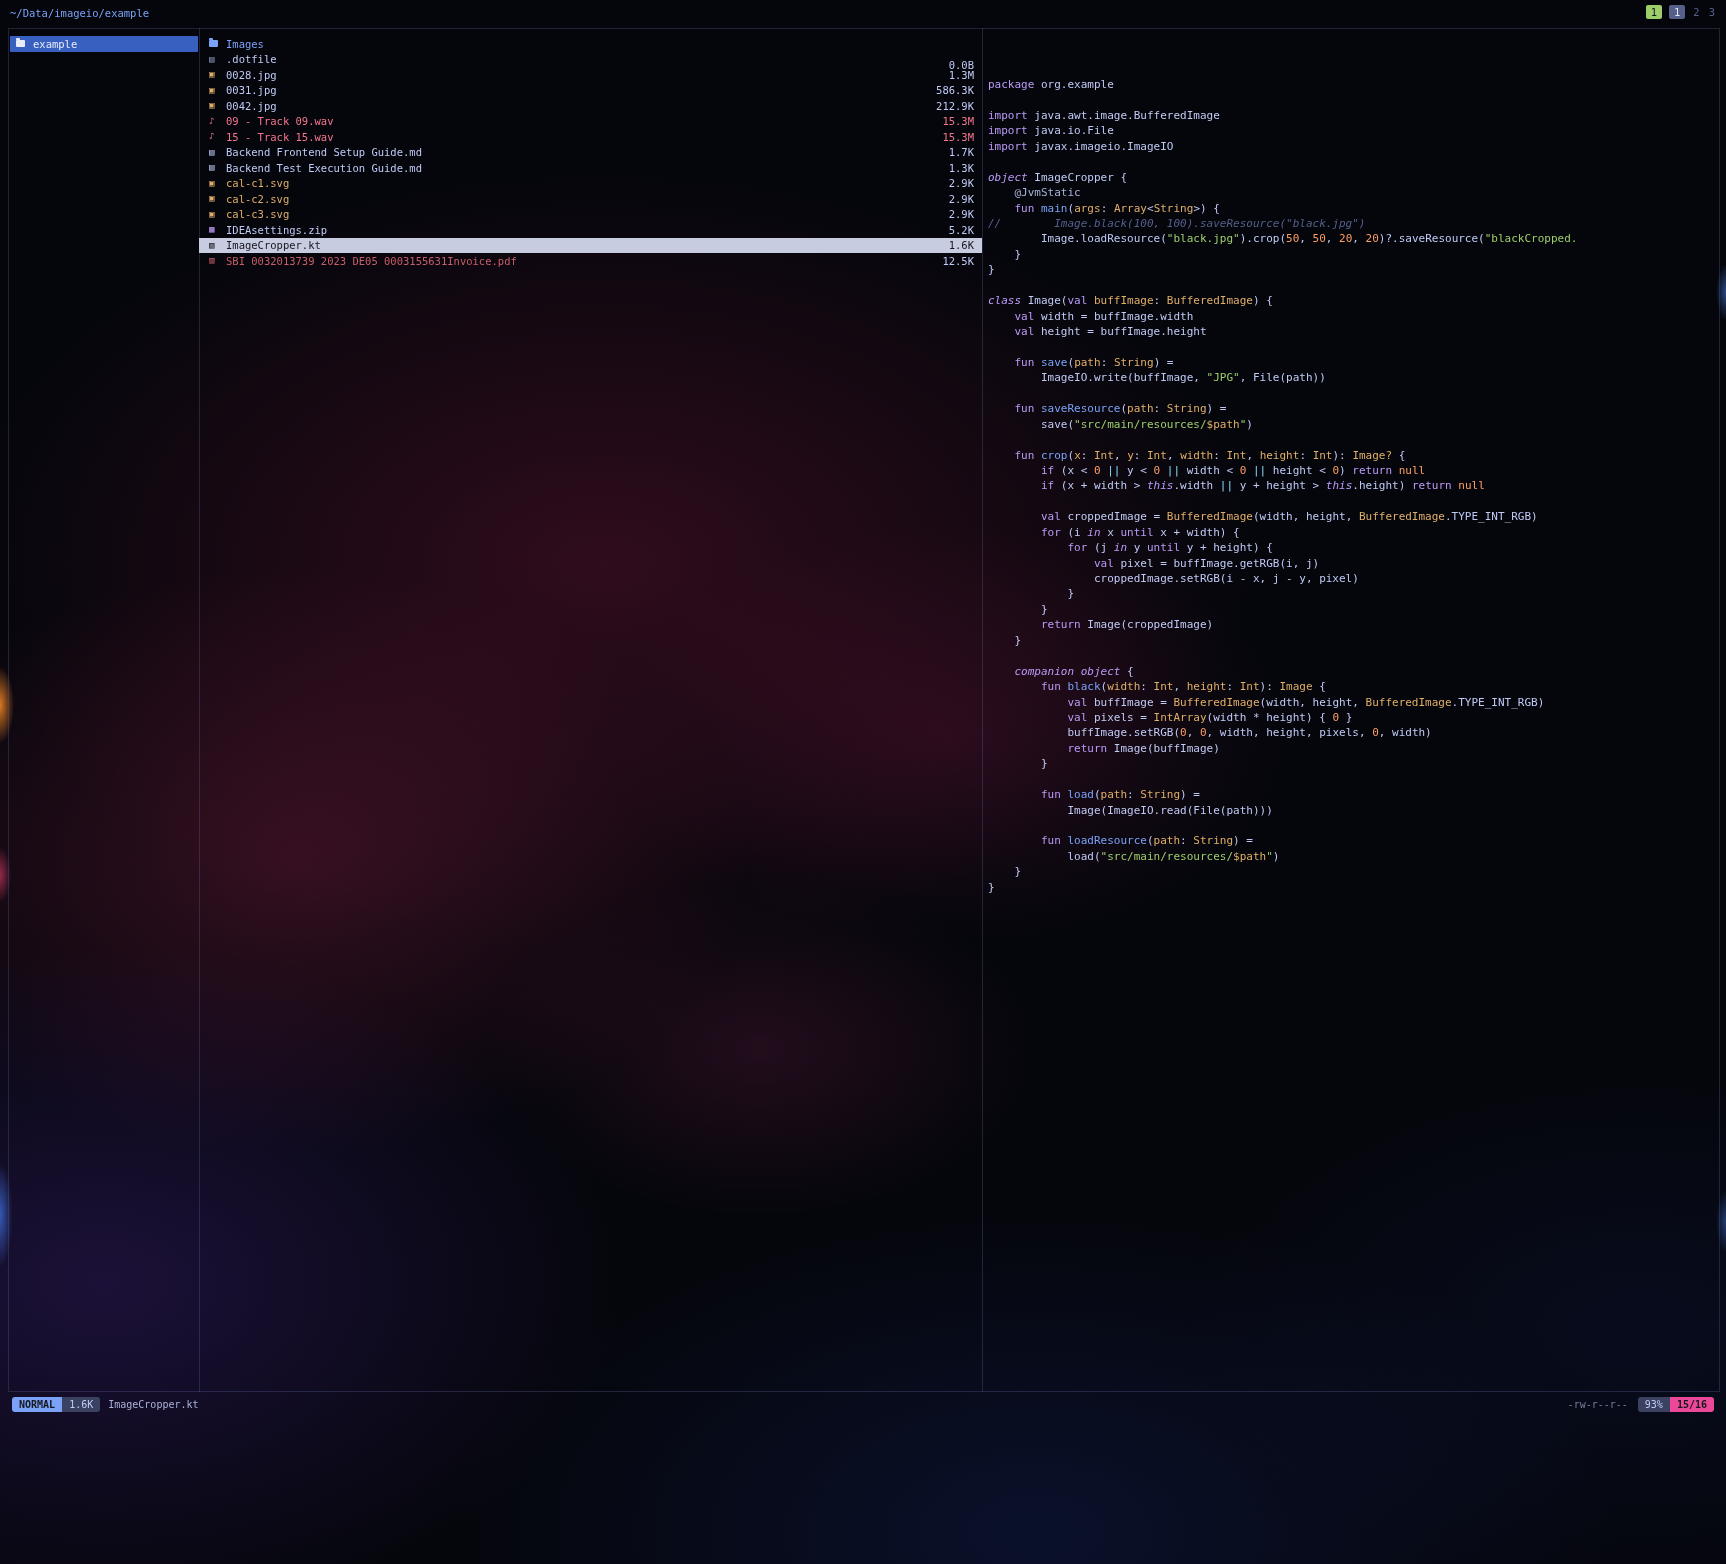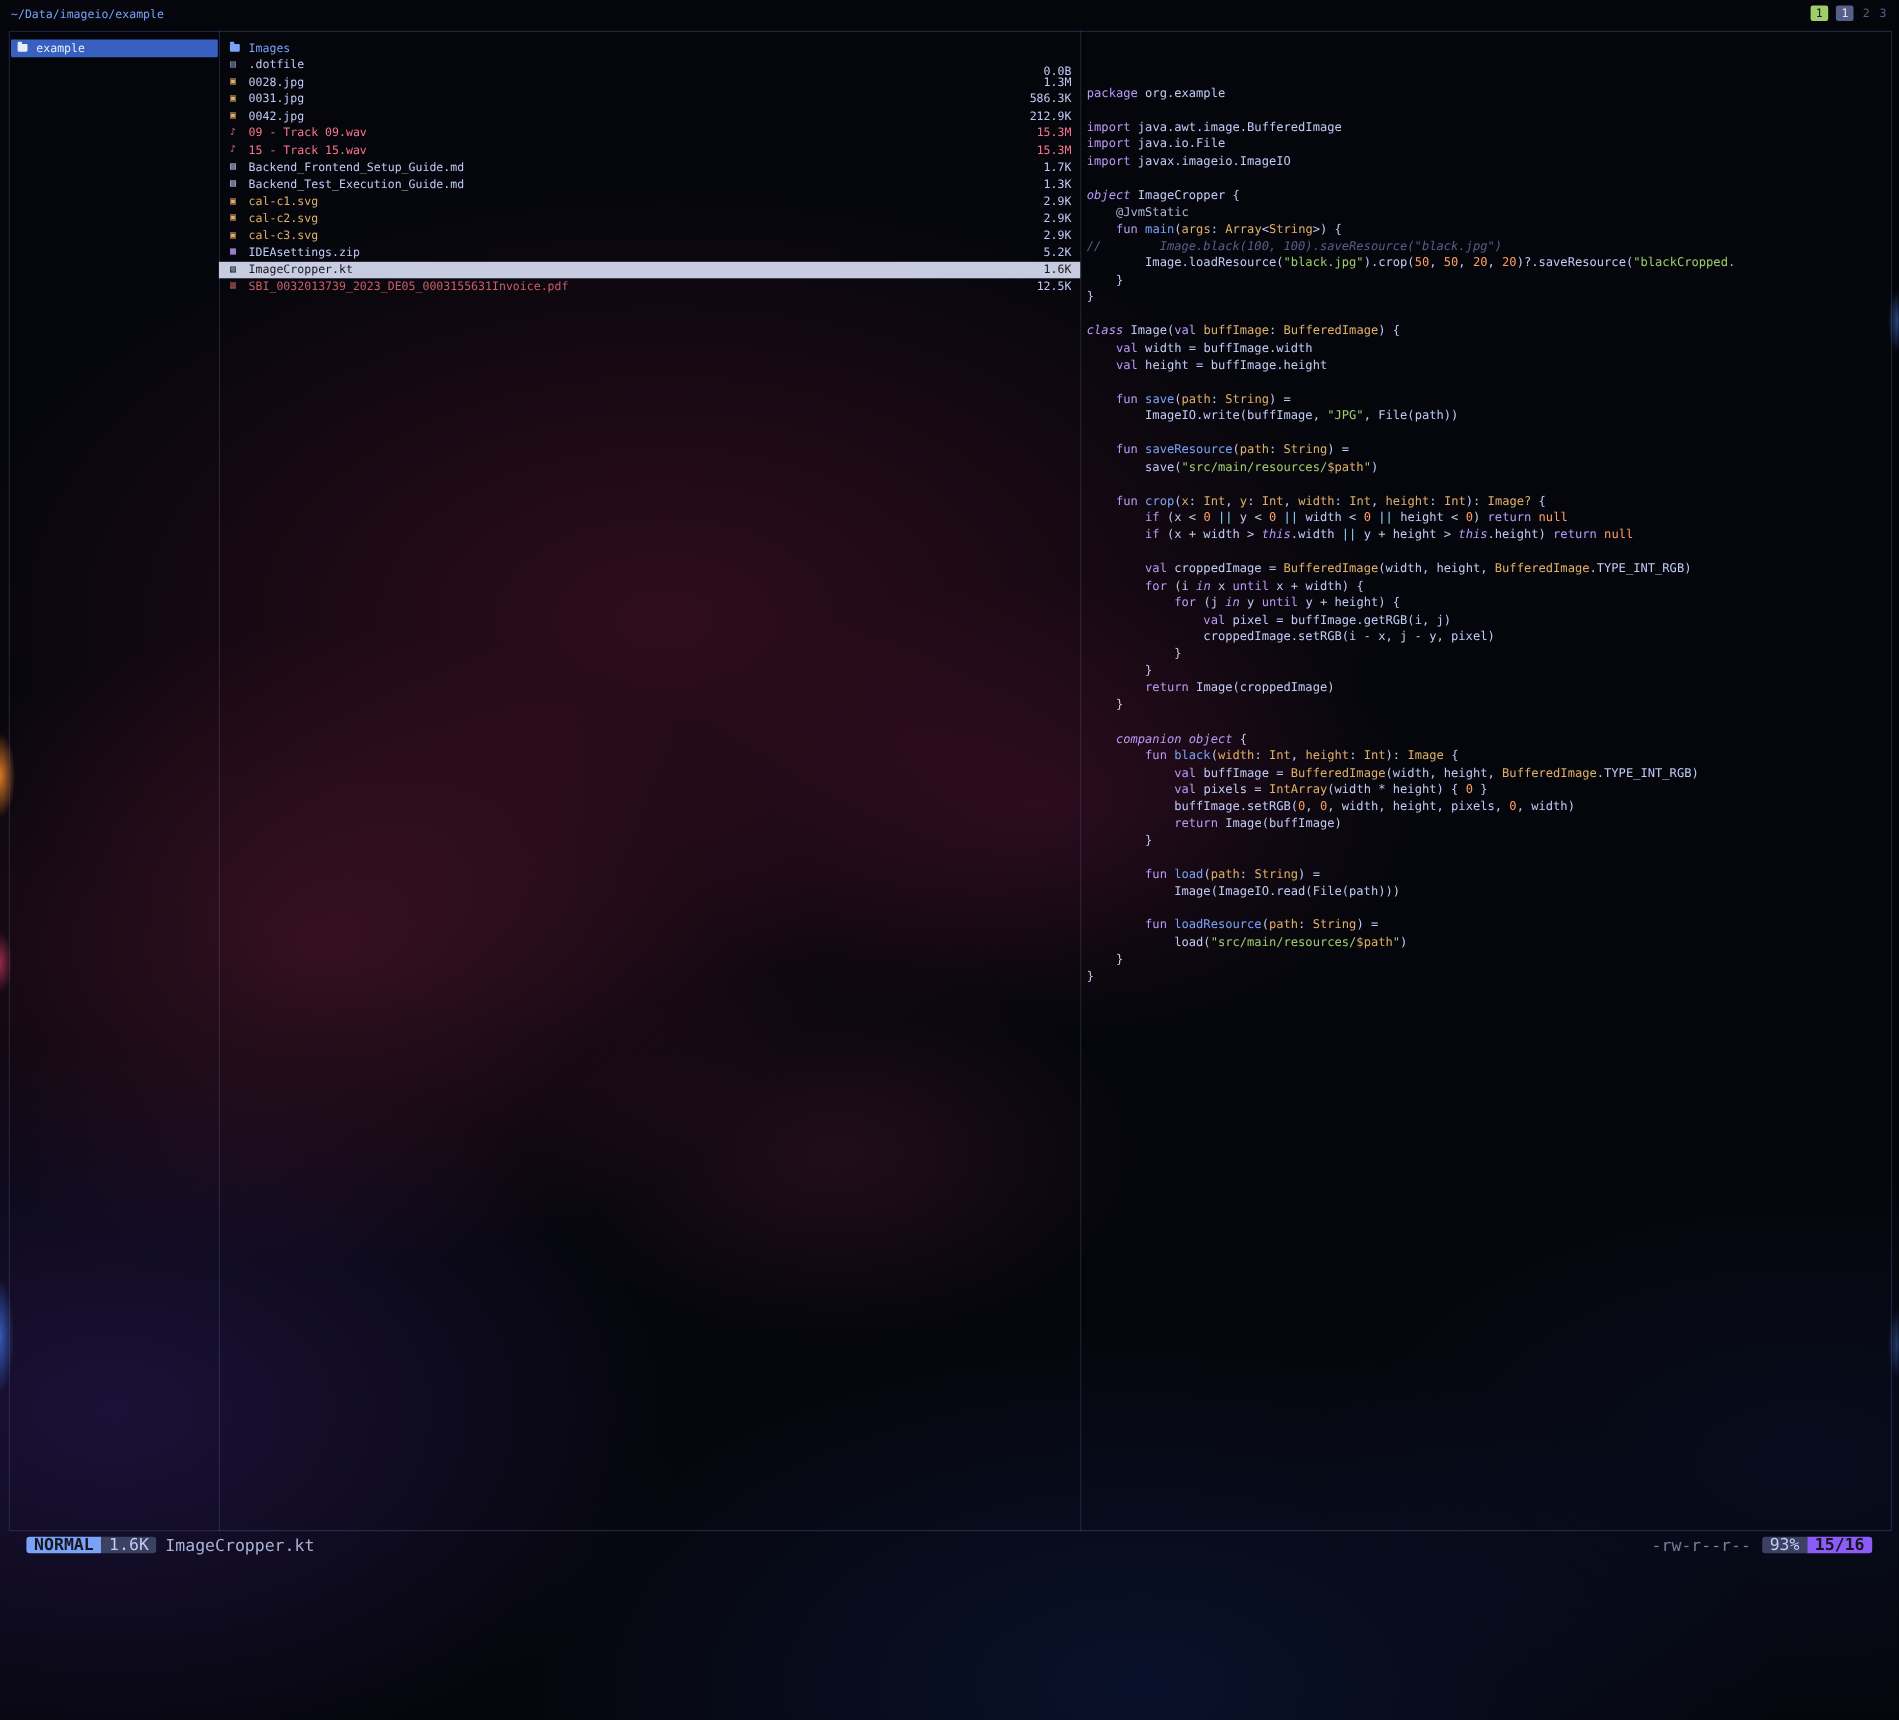--- a/index.html
+++ b/index.html
@@ -56,28 +56,28 @@
   .tk-ty{color:#e0af68;}
   .tk-pm{color:#e0af68;}
   .tk-str{color:#9ece6a;}
   .tk-ipl{color:#e0af68;}
   .tk-num{color:#ff9e64;}
   .tk-cmt{color:#565f89;font-style:italic;}
   .tk-pl{color:#c0caf5;}
   .tk-op{color:#89ddff;}
   .tk-an{color:#a9b1d6;text-align:right;}
 
-  .statusbar{position:absolute;left:0;right:0;top:1396px;height:17px;display:flex;align-items:center;padding:0 24px;font-size:15px;box-sizing:border-box;}
+  .statusbar{position:absolute;left:0;right:0;top:1396px;height:17px;display:flex;align-items:center;padding:0 12px;font-size:10px;box-sizing:border-box;}
   .badge{display:inline-block;padding:1px 7px;line-height:13px;}
   .b-mode{background:#7aa2f7;color:#16161e;font-weight:bold;border-radius:3px 0 0 3px;}
   .b-size{background:#3b4261;color:#c0caf5;border-radius:0 3px 3px 0;margin-right:8px;}
   .s-filename{color:#a9b1d6;}
   .s-perms{margin-left:auto;color:#787c99;margin-right:10px;}
   .b-pct{background:#3b4261;color:#c0caf5;border-radius:3px 0 0 3px;}
-  .b-pos{background:#8b5cf6;color:#16161e;font-weight:bold;border-radius:0 3px 3px 0;}
+  .b-pos{background:#ec4899;color:#16161e;font-weight:bold;border-radius:0 3px 3px 0;}
 </style>
 </head>
 <body>
 
 <div class="topbar">
   <span class="path">~/Data/imageio/example</span>
   <span class="tabbar">
       <span class="tab tab-indicator">1</span>
       <span class="tab tab-active">1</span>
       <span class="tab tab-plain">2</span>

